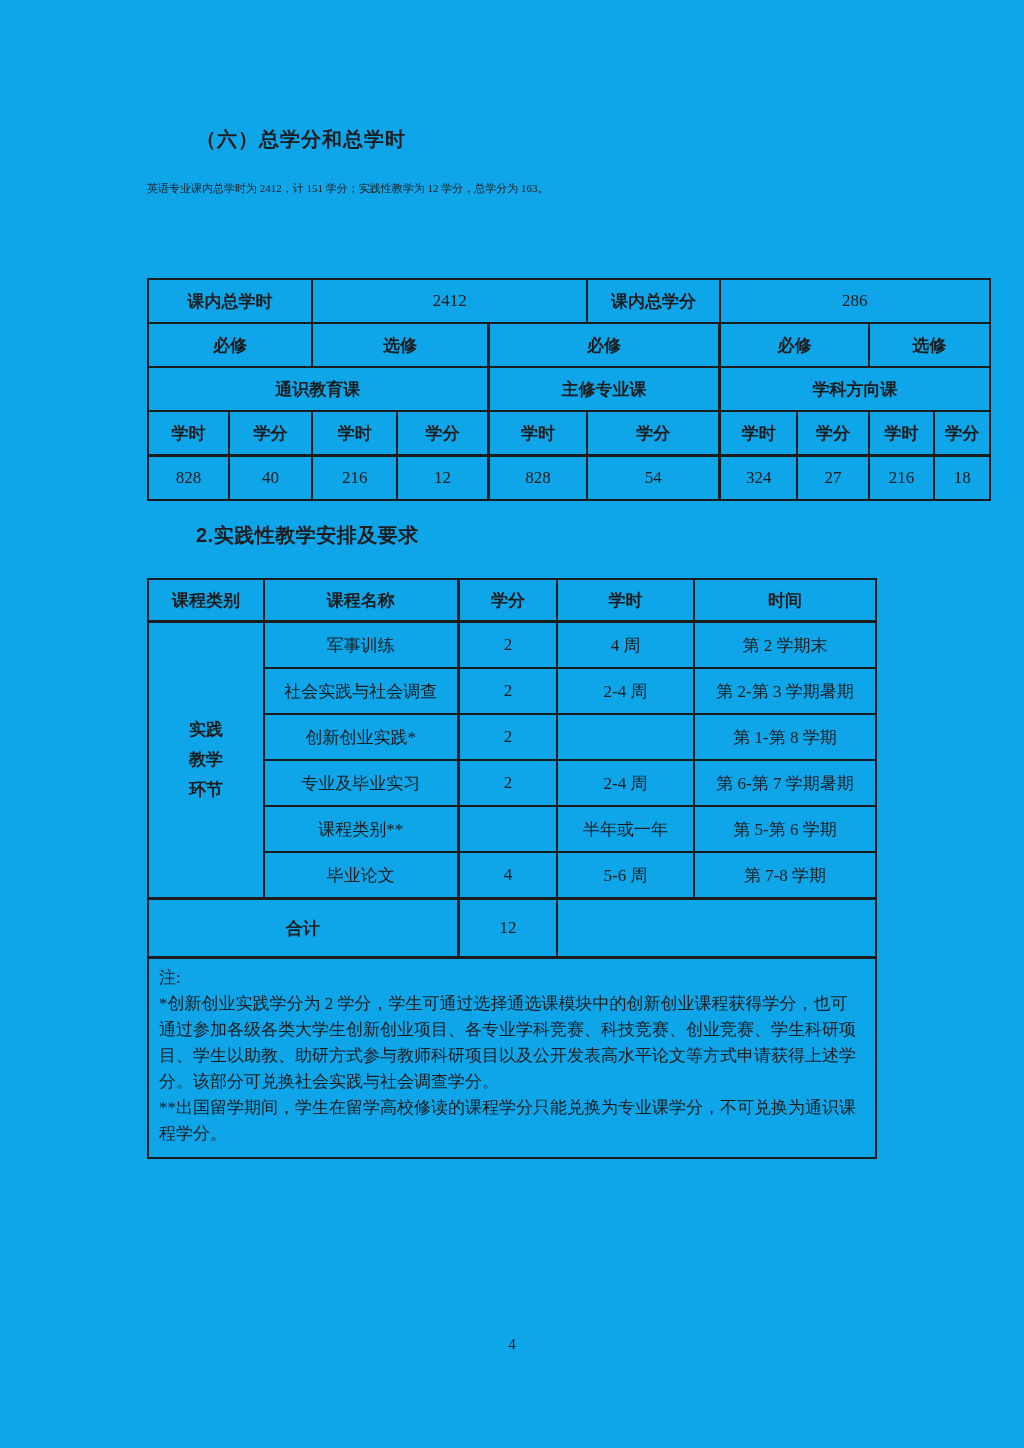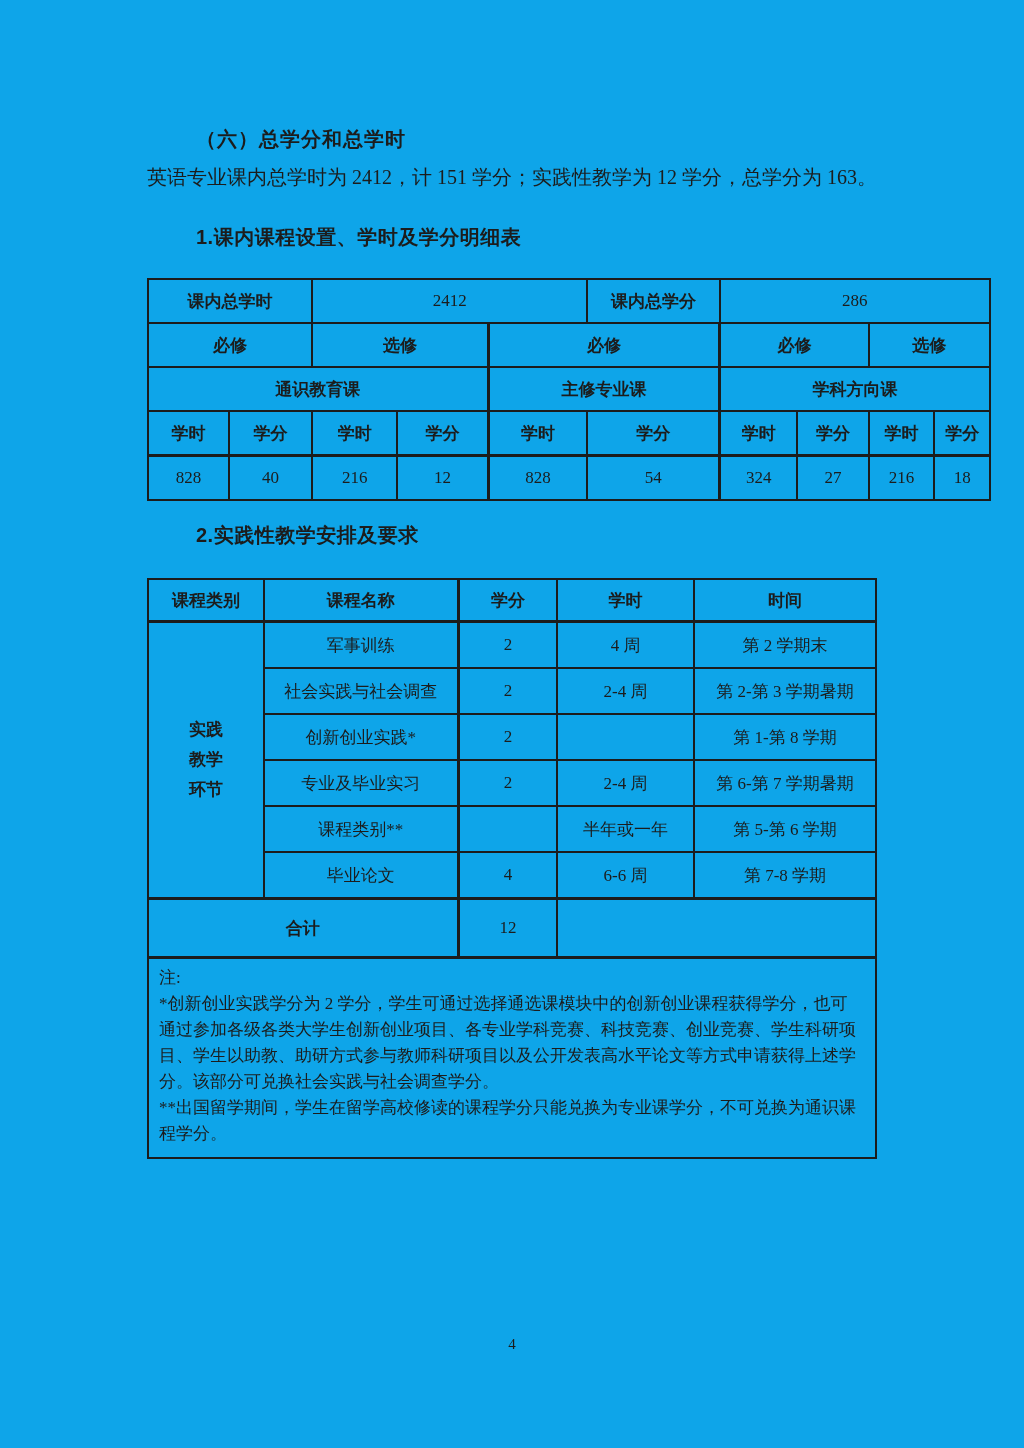--- a/index.html
+++ b/index.html
@@ -7,21 +7,21 @@
     position:relative;
     width:1024px;height:1448px;
     margin:0 auto;
     background:#0ea5e9;
     color:#1c1c1c;
     font-family:"Liberation Serif","DejaVu Serif",serif;
     overflow:hidden;
   }
   .gothic{font-family:"Liberation Sans","DejaVu Sans",sans-serif;font-weight:bold;}
   .doc-title{position:absolute;top:126px;left:196px;font-size:20px;letter-spacing:1px;}
-  .intro{position:absolute;top:165px;left:147px;width:732px;font-size:20px;line-height:24px;}
+  .intro{position:absolute;top:176px;left:147px;width:732px;font-size:11px;line-height:24px;}
   .h-sec1{position:absolute;top:224px;left:196px;font-size:20px;letter-spacing:0.5px;}
   .h-sec2{position:absolute;top:522px;left:196px;font-size:20px;letter-spacing:0.5px;}
 
   table{border-collapse:collapse;table-layout:fixed;}
   td,th{border:2px solid #1c1c1c;text-align:center;vertical-align:middle;
         font-size:17px;font-weight:normal;padding:0 2px;overflow:hidden;}
   .hd{font-family:"Liberation Sans","DejaVu Sans",sans-serif;font-weight:bold;font-size:17px;}
   .gl{border-left-width:3px;}
 
   .t1{position:absolute;top:278px;left:147px;width:844px;}
@@ -43,21 +43,20 @@
 </style>
 </head>
 <body>
 
 <div class="page">
 
   <div class="doc-title gothic">（六）总学分和总学时</div>
 
   <div class="intro"><span>英语专业课内总学时为 2412，计 151 学分；实践性教学为 12 学分，总学分为 163。</span></div>
 
-  <div class="h-sec1 gothic">1.课内课程设置、学时及学分明细表</div>
 
   <table class="t1">
     <colgroup>
       <col style="width:9.6%">
         <col style="width:9.9%">
         <col style="width:10.1%">
         <col style="width:10.8%">
       <col style="width:11.8%">
         <col style="width:15.7%">
         <col style="width:9.2%">
@@ -158,21 +157,21 @@
     </tr>
     <tr class="crow">
       <td>课程类别**</td>
       <td class="gl"></td>
       <td>半年或一年</td>
       <td>第 5-第 6 学期</td>
     </tr>
     <tr class="crow">
       <td>毕业论文</td>
       <td class="gl">4</td>
-      <td>6-6 周</td>
+      <td>5-6 周</td>
       <td>第 7-8 学期</td>
     </tr>
     <tr class="trow">
       <td colspan="2" class="hd">合计</td>
       <td class="gl">12</td>
       <td colspan="2"></td>
     </tr>
     <tr>
       <td colspan="5" class="notes-cell">
         <p>注:</p>

